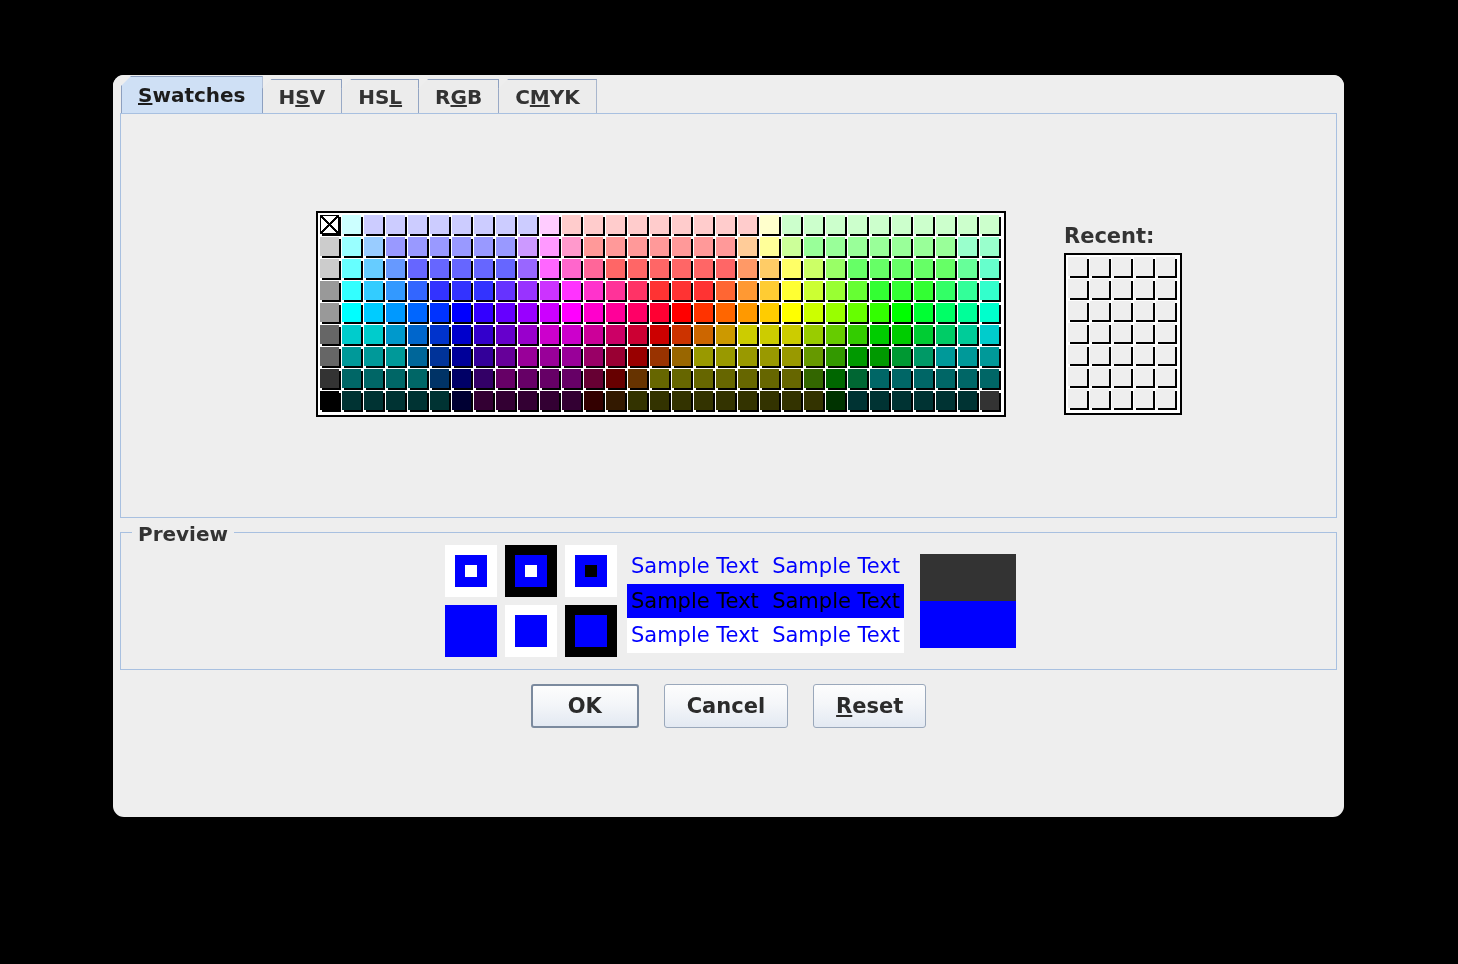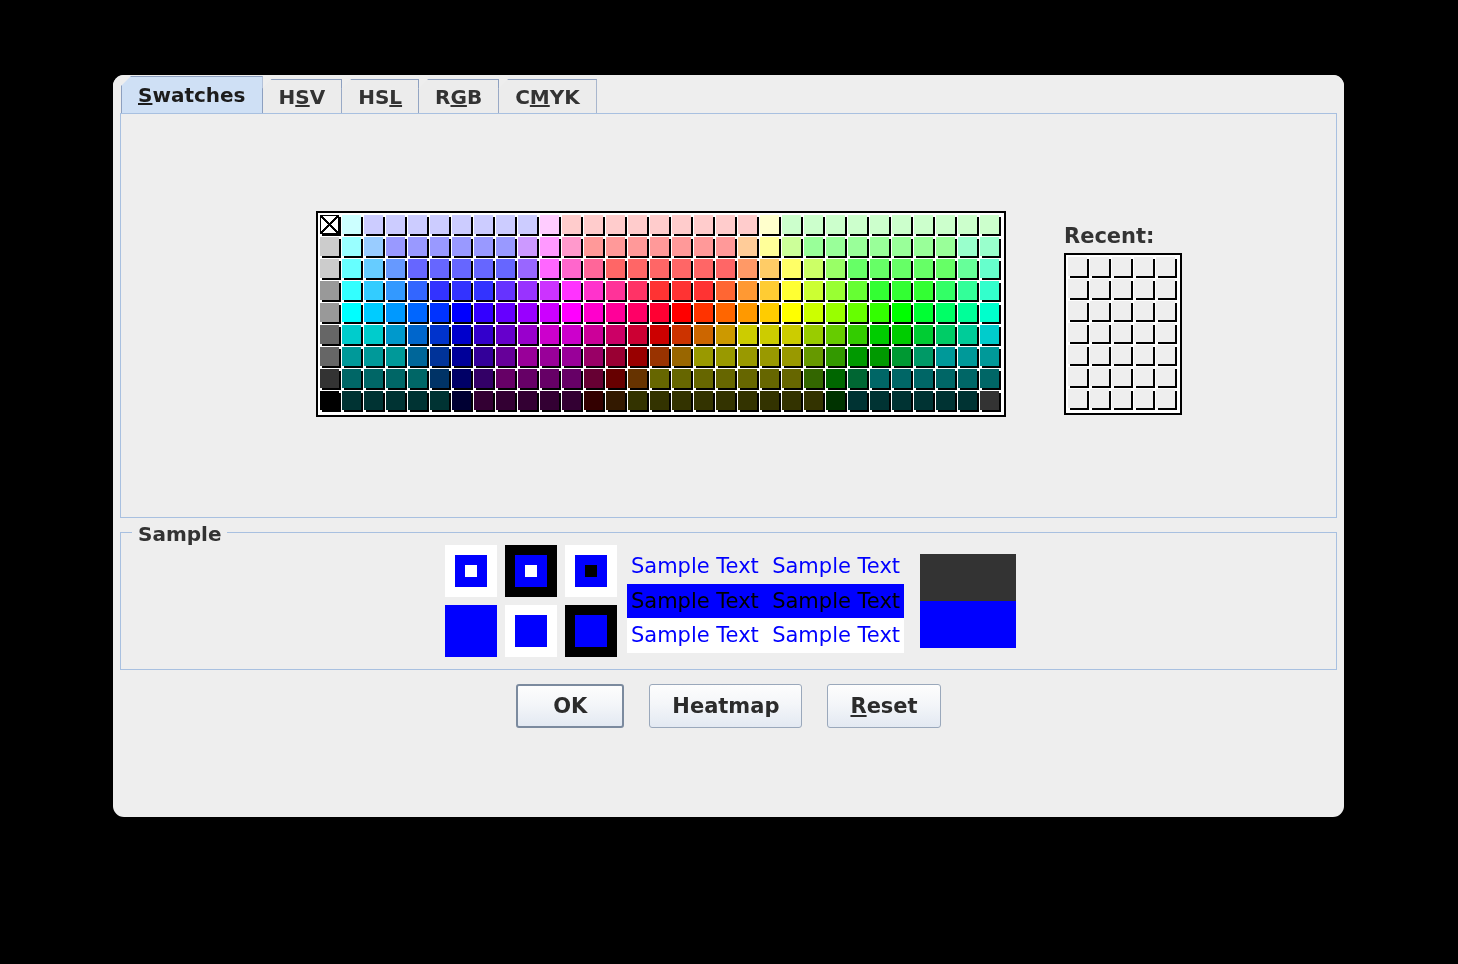--- a/index.html
+++ b/index.html
@@ -1148,21 +1148,21 @@
             </div>
             <div class="sw">
               <i style="background: rgb(238, 238, 238);"></i>
             </div>
           </div>
       </div>
     </div>
 
     <div class="preview-outer">
       <div class="preview-box"></div>
-      <div class="preview-title">Sample</div>
+      <div class="preview-title">Preview</div>
       <div class="preview-content">
         <div class="pv-swatches" id="pv-swatches">
             <div class="pv-cell">
               <div class="pv-s" style="background: rgb(255, 255, 255); width: 52px; height: 52px;">
                 <div class="pv-s" style="background: rgb(0, 0, 255); width: 32px; height: 32px;">
                   <div style="background: rgb(255, 255, 255); width: 12px; height: 12px;"></div>
                 </div>
               </div>
             </div>
             <div class="pv-cell">
@@ -1208,18 +1208,18 @@
           </div>
         <div class="pv-twotone" id="pv-twotone">
             <div style="background: rgb(51, 51, 51);"></div>
             <div style="background: rgb(0, 0, 255);"></div>
           </div>
       </div>
     </div>
 
     <div class="buttons" id="buttons">
         <div class="btn focused">OK</div>
-        <div class="btn">Heatmap</div>
+        <div class="btn">Cancel</div>
         <div class="btn"><span class="mn">R</span>eset</div>
       </div>
 
   </div>
 </div>
 
 </body></html>

